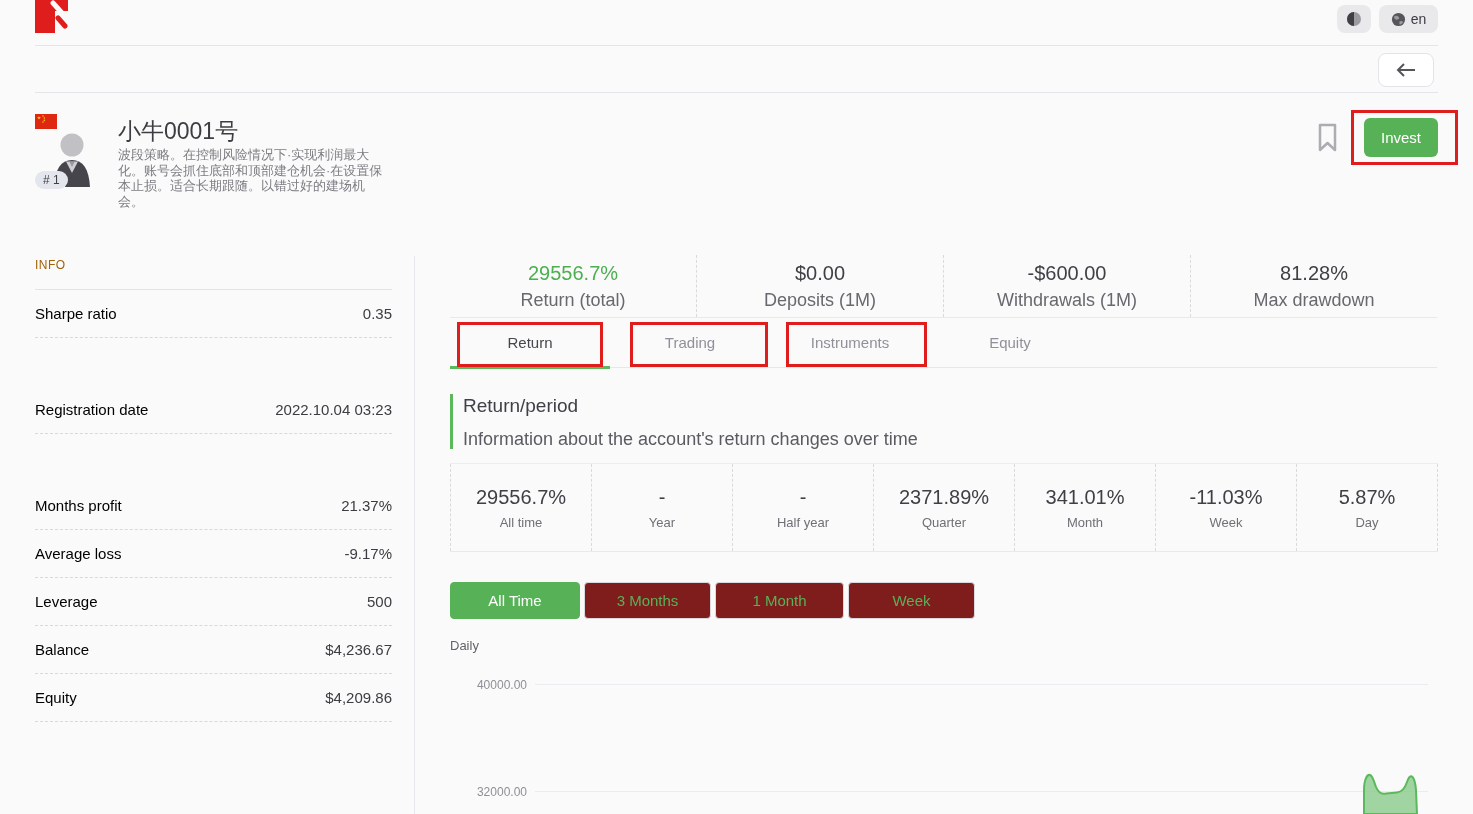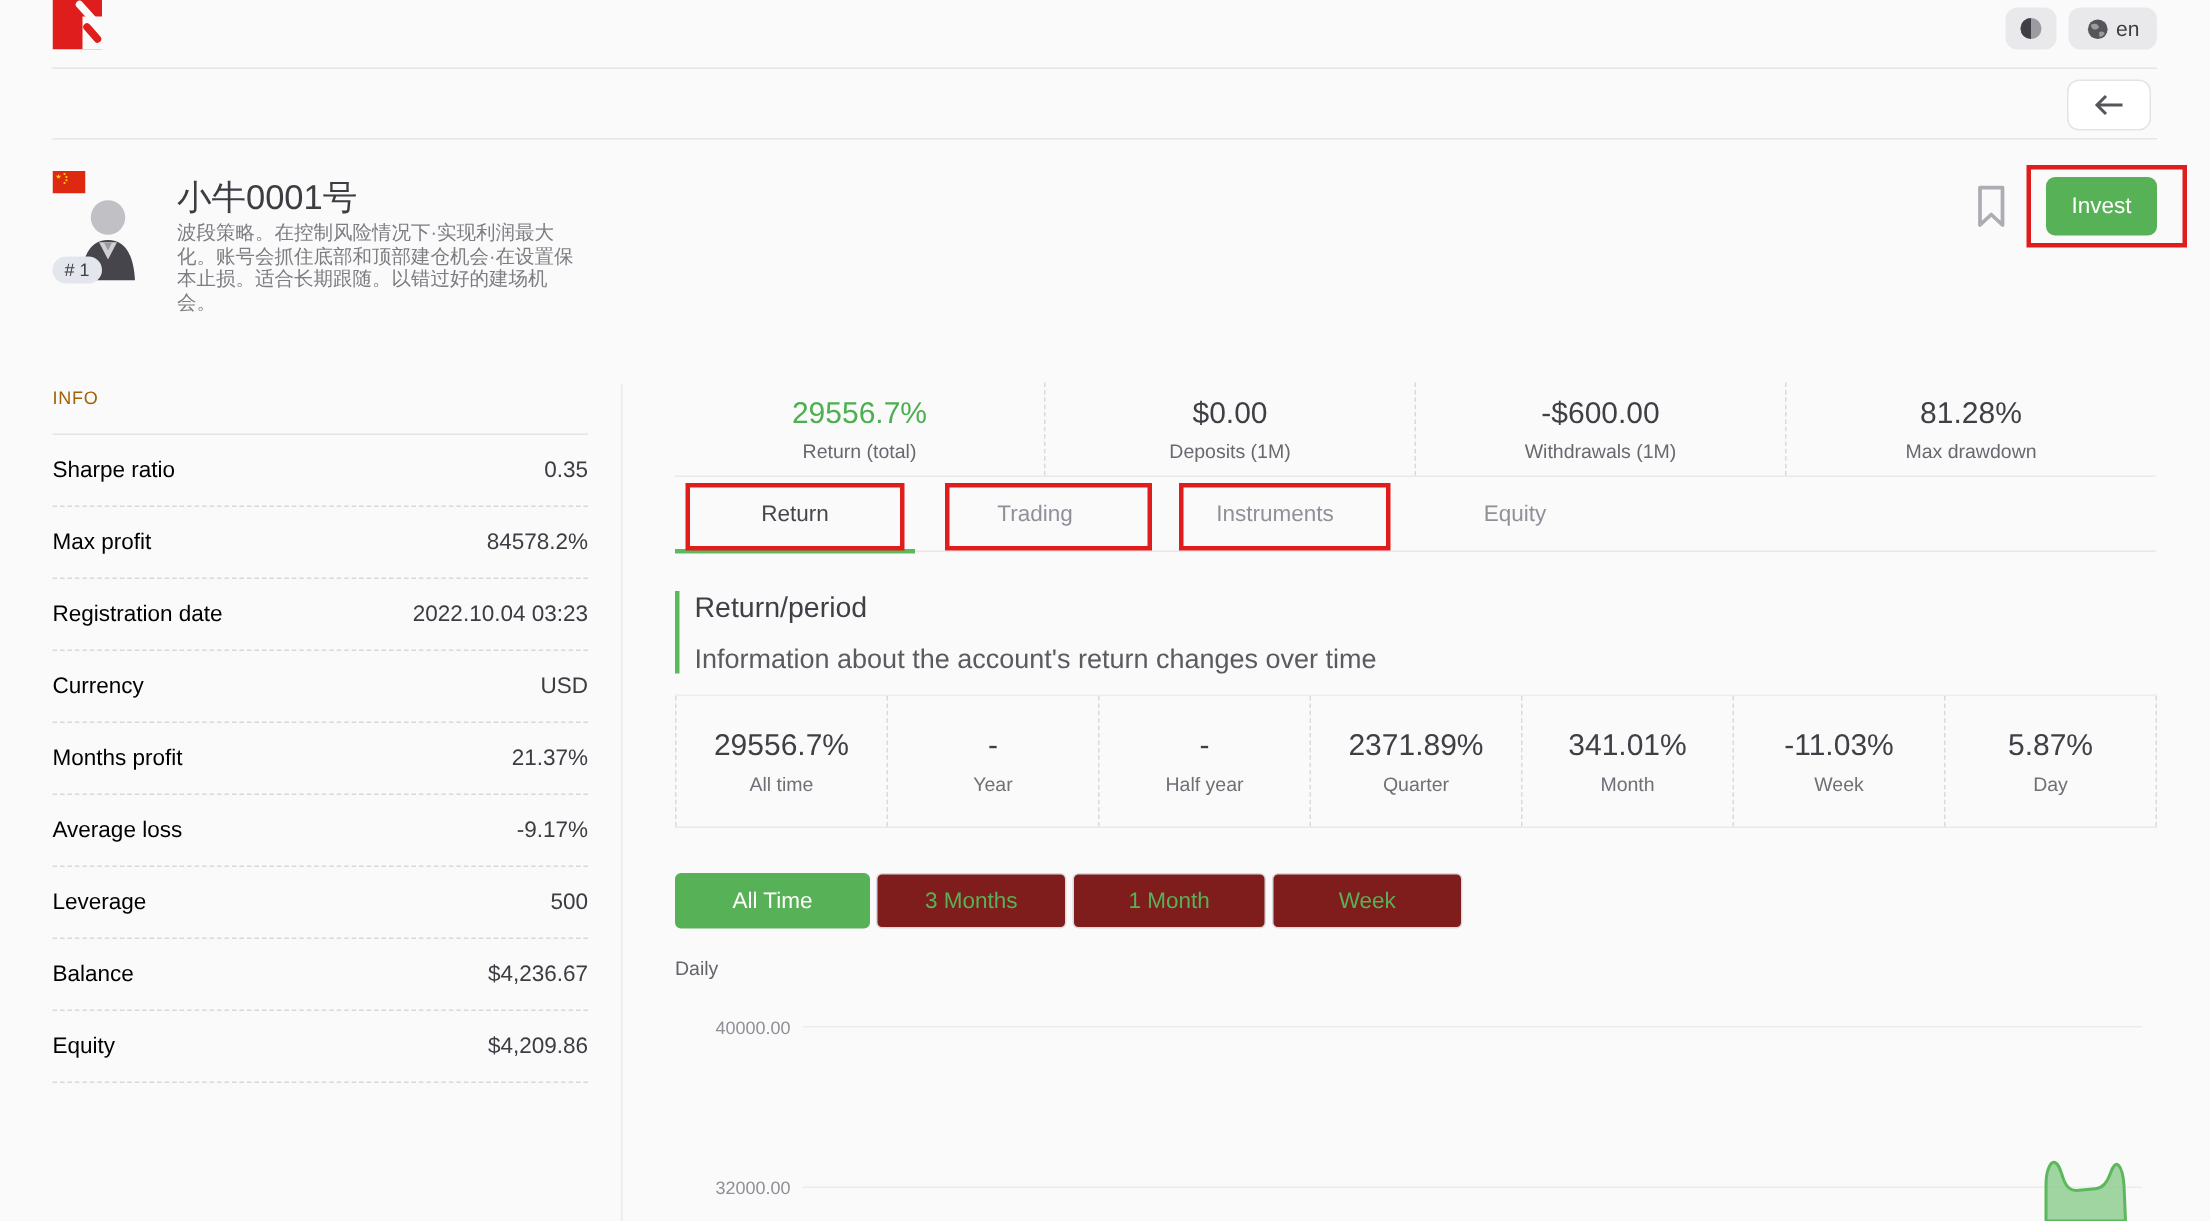--- a/index.html
+++ b/index.html
@@ -49,21 +49,21 @@
   .info-row .lbl { font-size:15px; color:#000000; }
   .info-row .val { font-size:15px; color:#3c3c42; }
 
   
   .summary-row { position:absolute; left:450px; top:255px; width:987px; height:63px; display:flex;
                  border-bottom:1px solid #e8e8ed; }
   .sum-cell { flex:1; display:flex; flex-direction:column; align-items:center; justify-content:center; gap:5px; }
   .sum-cell + .sum-cell { border-left:1px dashed #d9d9de; }
   .sum-val { font-size:20px; color:#3f3f46; }
   .sum-val.green { color:#4caf50; }
-  .sum-lbl { font-size:13px; color:#68686f; }
+  .sum-lbl { font-size:18px; color:#68686f; }
 
   
   .tabbar { position:absolute; left:450px; top:318px; width:987px; height:50px; display:flex;
             border-bottom:1px solid #e6e6eb; }
   .tab { width:160px; display:flex; align-items:center; justify-content:center; font-size:15px;
          color:#90909a; cursor:pointer; position:relative; }
   .tab.active { color:#46464c; }
   .tab.active::after { content:""; position:absolute; left:0; right:0; bottom:-2px; height:3px; background:#5cb85c; }
 
   
@@ -159,31 +159,23 @@
   <button class="invest-btn">Invest</button>
 
   <div class="vdivider"></div>
   <div class="info-title">INFO</div>
   <div class="info-solid"></div>
 
   <div class="info-row" style="top:290px">
     <span class="lbl">Sharpe ratio</span>
     <span class="val">0.35</span>
   </div>
-  <div class="info-row" style="top:338px">
-    <span class="lbl">Max profit</span>
-    <span class="val">84578.2%</span>
-  </div>
   <div class="info-row" style="top:386px">
     <span class="lbl">Registration date</span>
     <span class="val">2022.10.04 03:23</span>
-  </div>
-  <div class="info-row" style="top:434px">
-    <span class="lbl">Currency</span>
-    <span class="val">USD</span>
   </div>
   <div class="info-row" style="top:482px">
     <span class="lbl">Months profit</span>
     <span class="val">21.37%</span>
   </div>
   <div class="info-row" style="top:530px">
     <span class="lbl">Average loss</span>
     <span class="val">-9.17%</span>
   </div>
   <div class="info-row" style="top:578px">

